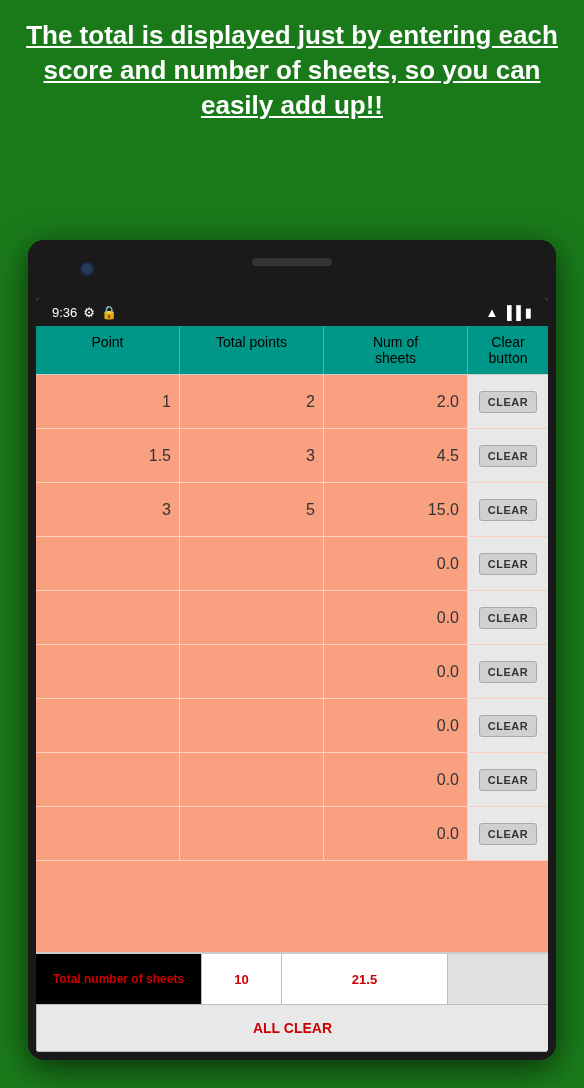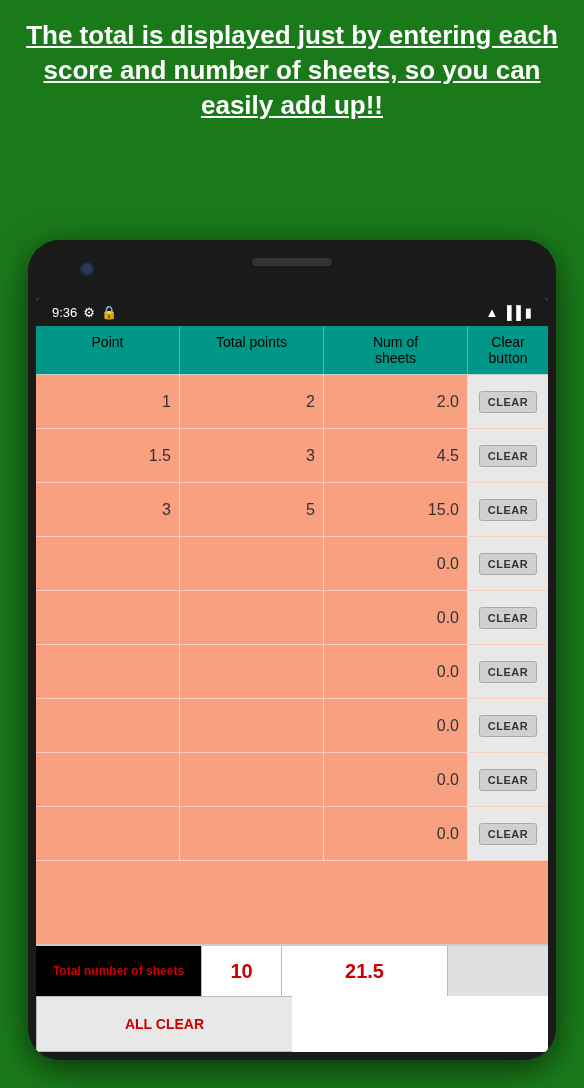--- a/index.html
+++ b/index.html
@@ -22,21 +22,21 @@
       line-height: 1.35;
     }
 
     .phone-container {
       position: absolute;
       top: 240px;
       left: 28px;
       width: 528px;
       height: 820px;
       background: #1a1a1a;
-      border-radius: 32px;
+      border-radius: 16px;
       box-shadow: 0 8px 32px rgba(0,0,0,0.6);
       overflow: hidden;
     }
 
     .phone-top-bar {
       background: #1a1a1a;
       height: 58px;
       display: flex;
       align-items: center;
       justify-content: center;
@@ -181,29 +181,29 @@
     .footer-cell.label {
       background: #000000;
       color: #c00;
       font-size: 12px;
       padding: 4px;
       line-height: 1.2;
     }
 
     .footer-cell.value {
       background: white;
-      font-size: 20px;
+      font-size: 13px;
       color: #c00;
       font-weight: bold;
     }
 
     .bottom-buttons {
       display: grid;
-      grid-template-columns: 1fr 1fr;
-      height: 56px;
+      grid-template-columns: 1fr;
+      height: 48px;
     }
 
     .bottom-btn {
       display: flex;
       align-items: center;
       justify-content: center;
       font-size: 14px;
       font-weight: bold;
       cursor: pointer;
       border: 1px solid #bbb;

